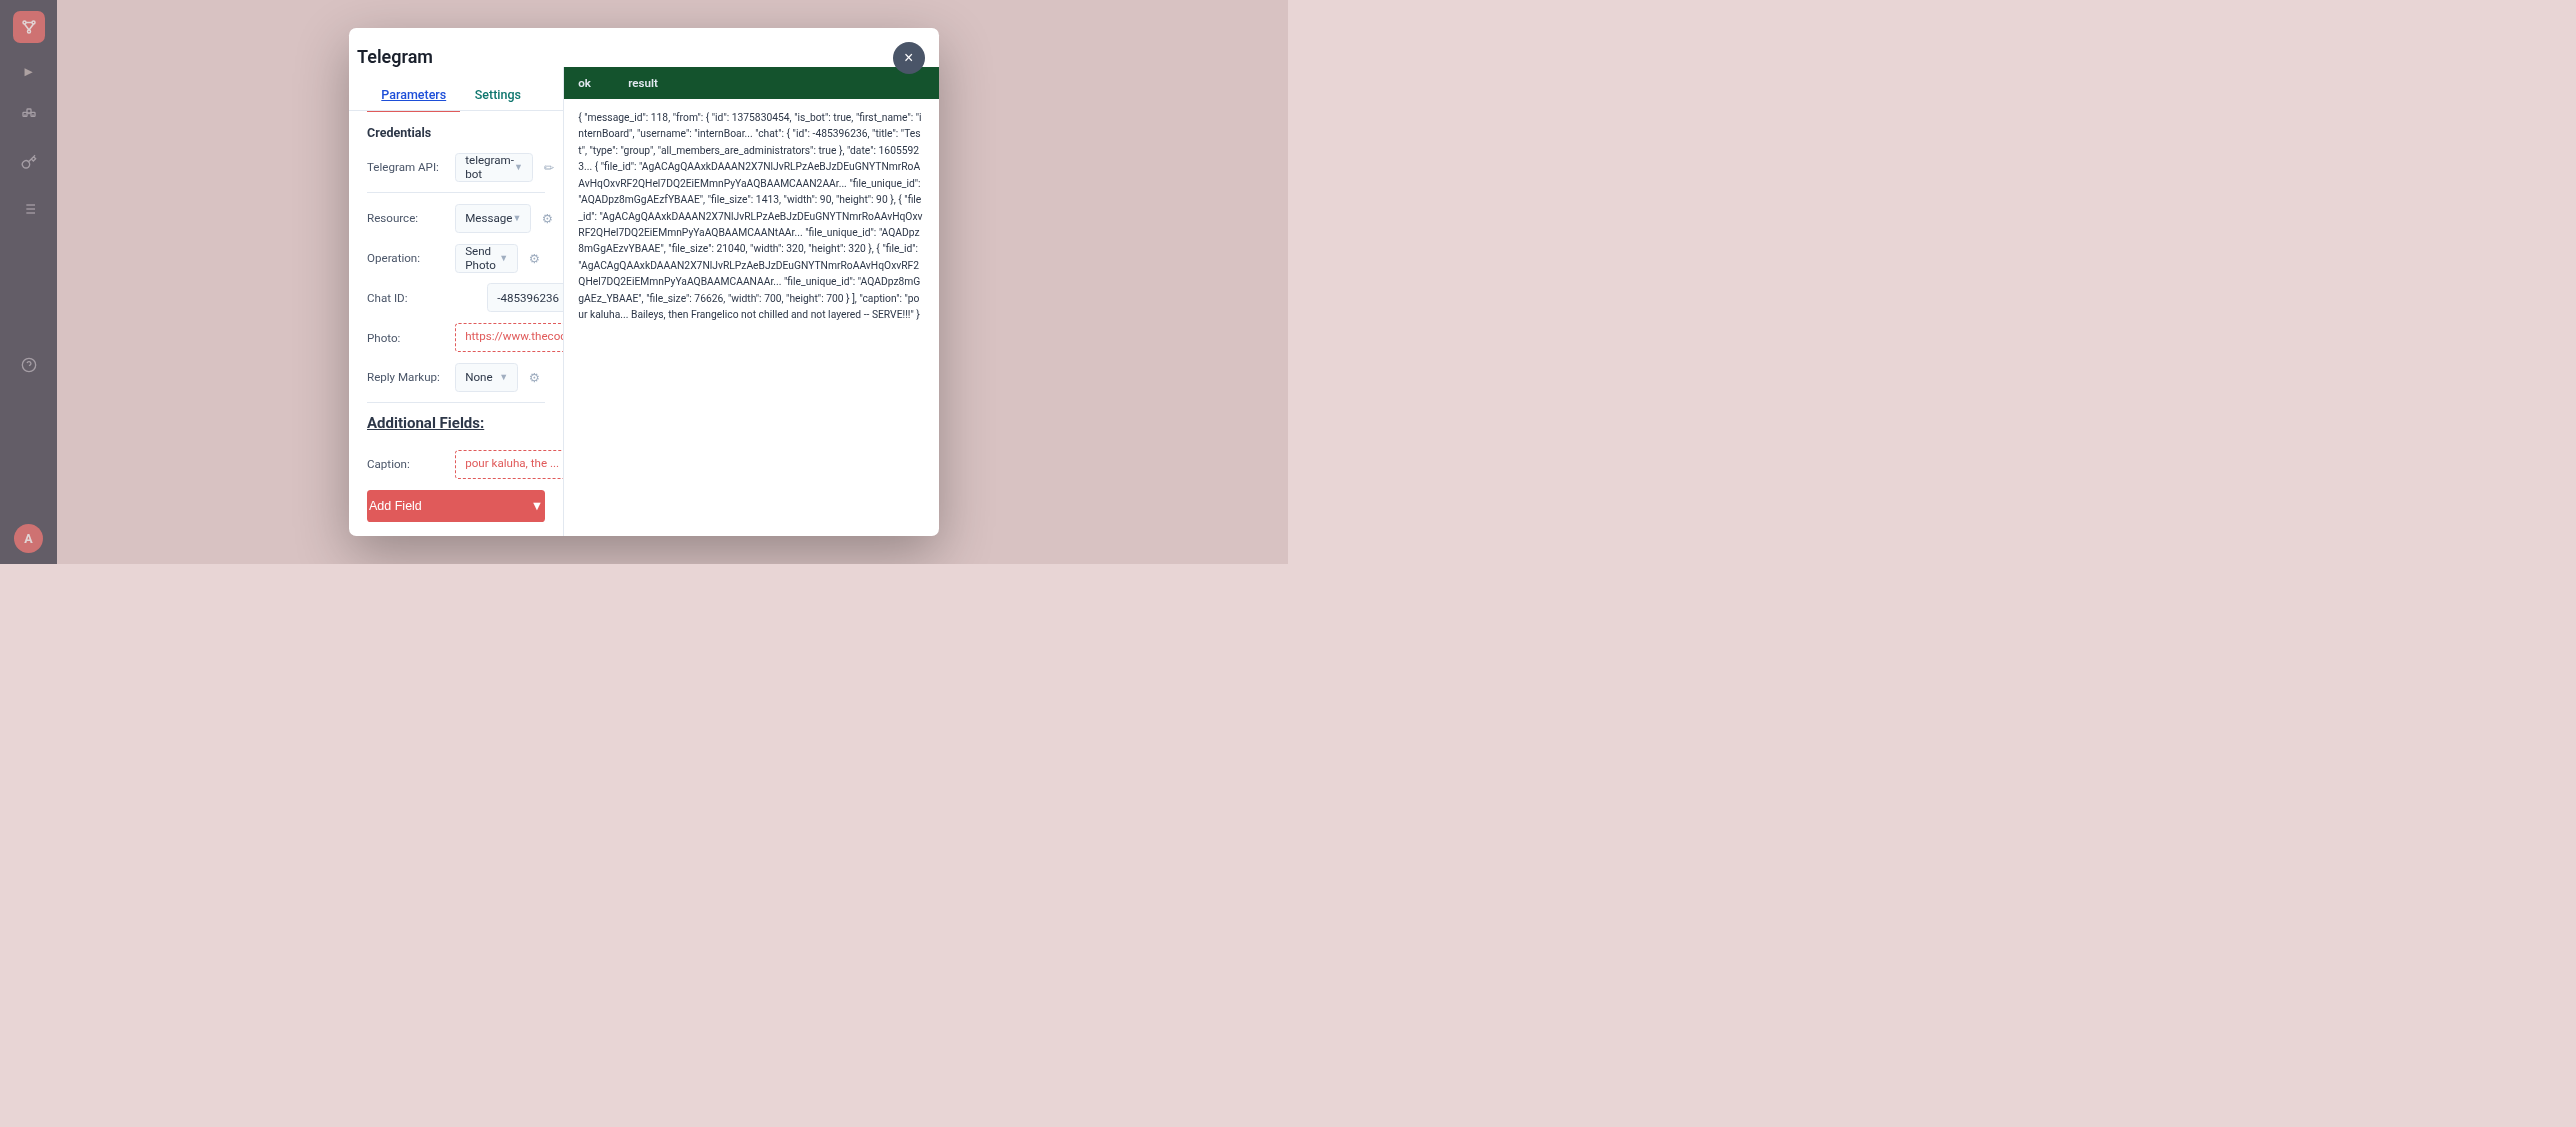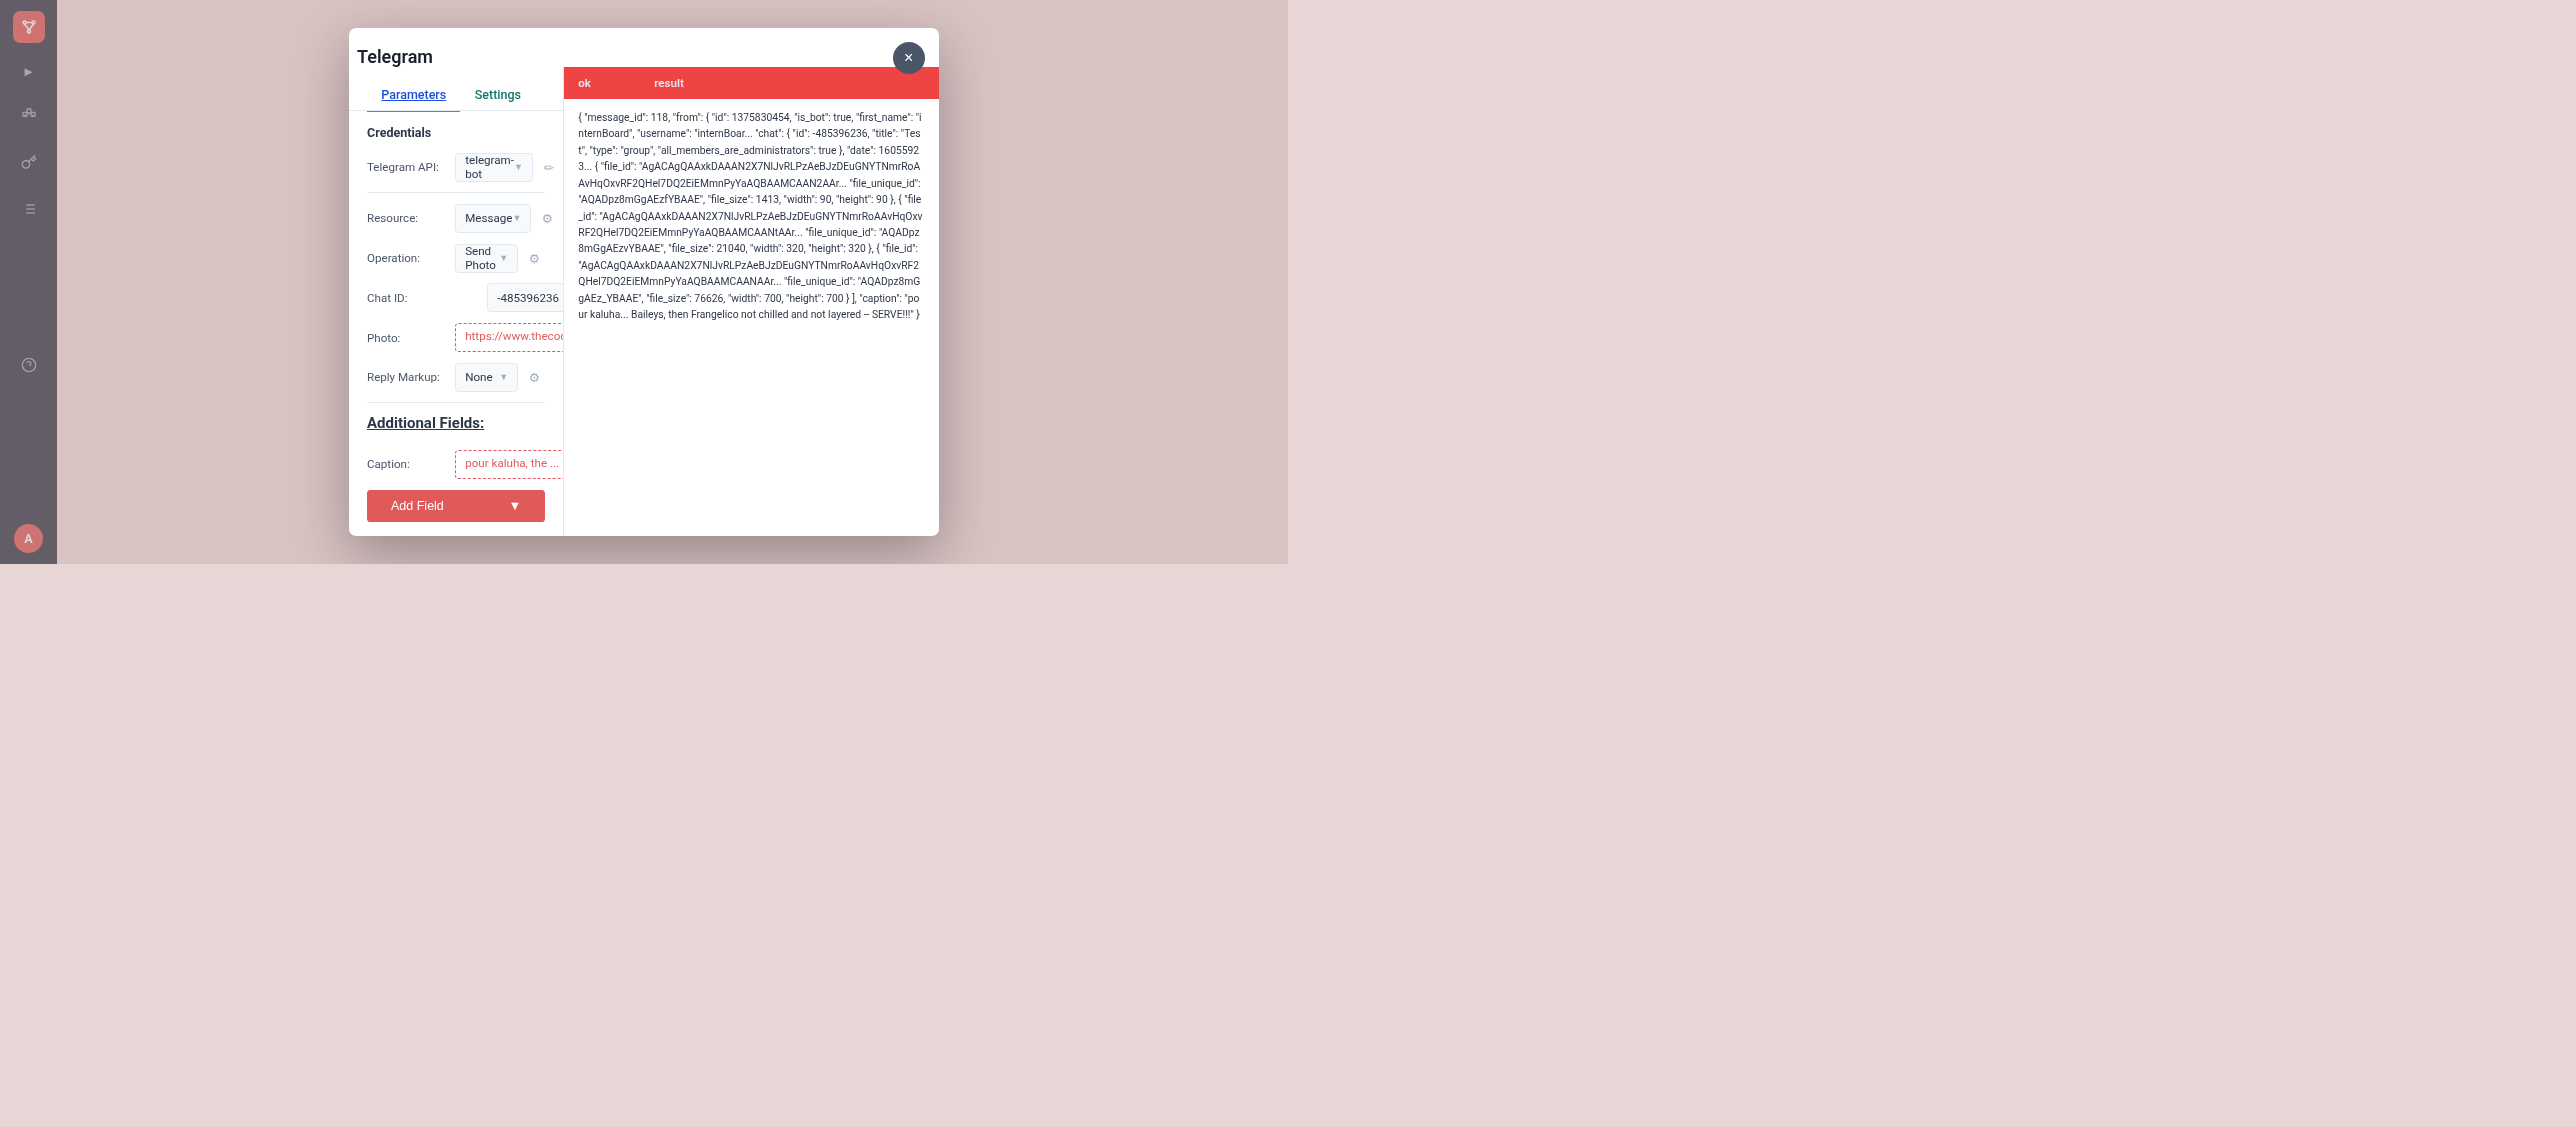--- a/index.html
+++ b/index.html
@@ -299,21 +299,21 @@
       margin-bottom: 18px;
       text-decoration: underline;
     }
 
     .add-field-btn {
       width: 100%;
       background: #e05a5a;
       color: white;
       border: none;
       border-radius: 3.6px;
-      padding: 9px 24px;
+      padding: 9px 2px;
       font-size: 12.5px;
       font-weight: 500;
       cursor: pointer;
       display: flex;
       align-items: center;
       justify-content: space-between;
       margin-top: 7.2px;
     }
 
     
@@ -394,23 +394,23 @@
       border-radius: 50%;
       display: flex;
       align-items: center;
       justify-content: center;
       color: white;
       font-size: 6.3px;
     }
 
     .table-header {
       display: flex;
-      background: #ef4444;
+      background: #14532d;
       padding: 9px 14.3px;
-      gap: 31px;
+      gap: 5px;
       flex-shrink: 0;
     }
 
     .table-col-ok {
       color: #e2e8f0;
       font-size: 11.6px;
       font-weight: 600;
       width: 45px;
     }
 

